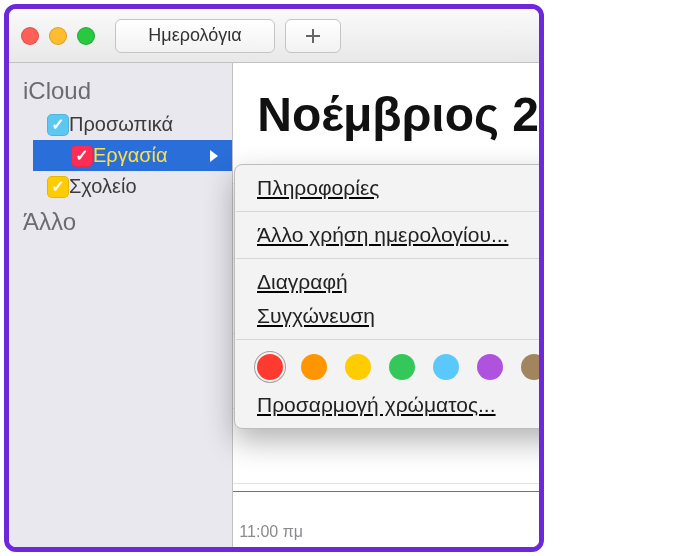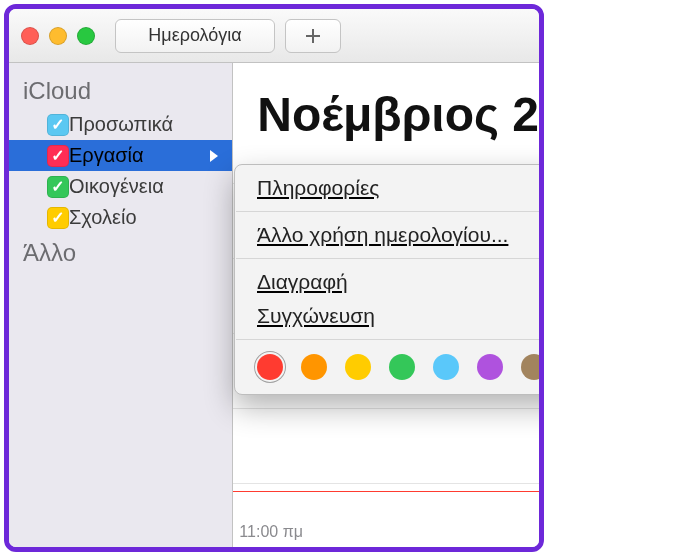--- a/index.html
+++ b/index.html
@@ -57,22 +57,23 @@
       font-size: 20px;
       color: #3b3b3b;
     }
     .sidebar-section { padding: 4px 14px; color: #6c6c70; font-size: 24px; }
     .cal-item {
       display: flex; align-items: center;
       padding: 4px 14px 4px 38px;
     }
     .cal-item.selected {
       background: #2a6ed9;
-      color: #000000;
+      color: #fde047;
       position: relative;
+      margin-left: 24px;
     }
     .cal-item.selected::after {
       content: "";
       position: absolute;
       right: 14px; top: 50%;
       width: 0; height: 0;
       border-top: 6px solid transparent;
       border-bottom: 6px solid transparent;
       border-left: 8px solid #fff;
       transform: translateY(-50%);
@@ -191,24 +192,20 @@
       <div class="cal-item">
         <span class="chk" style="background:#5bc8f2"></span>
         <span>Προσωπικά</span>
       </div>
 
       <div class="cal-item selected">
         <span class="chk" style="background:#ff2d55"></span>
         <span>Εργασία</span>
       </div>
 
-      <div class="cal-item">
-        <span class="chk" style="background:#34c759"></span>
-        <span>Οικογένεια</span>
-      </div>
 
       <div class="cal-item">
         <span class="chk" style="background:#ffcc00"></span>
         <span>Σχολείο</span>
       </div>
 
       <div class="sidebar-section" style="margin-top:2px">Άλλο</div>
     </div>
 
     <div class="main">
@@ -243,14 +240,17 @@
     <div class="menu-sep"></div>
     <div class="color-row">
       <div class="swatch current" style="background:#ff3b30"></div>
       <div class="swatch" style="background:#ff9500"></div>
       <div class="swatch" style="background:#ffcc00"></div>
       <div class="swatch" style="background:#34c759"></div>
       <div class="swatch" style="background:#5ac8fa"></div>
       <div class="swatch" style="background:#af52de"></div>
       <div class="swatch" style="background:#a2845e"></div>
     </div>
+    <div class="menu-item">
+      <span>Προσαρμογή χρώματος...</span>
+    </div>
   </div>
 </div>
 
 </body></html>

